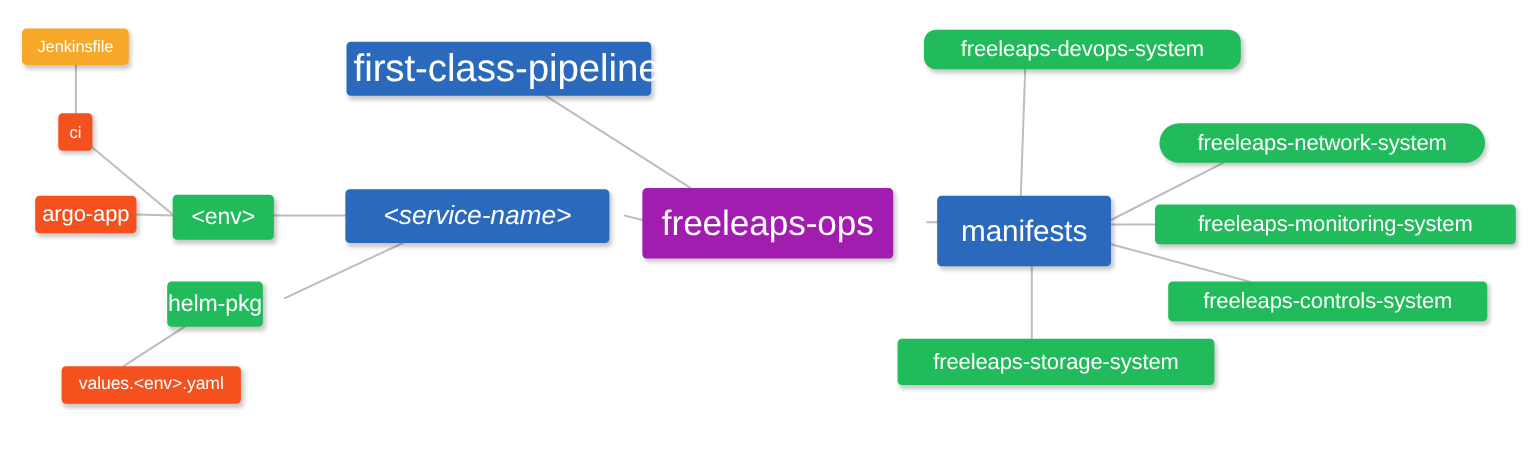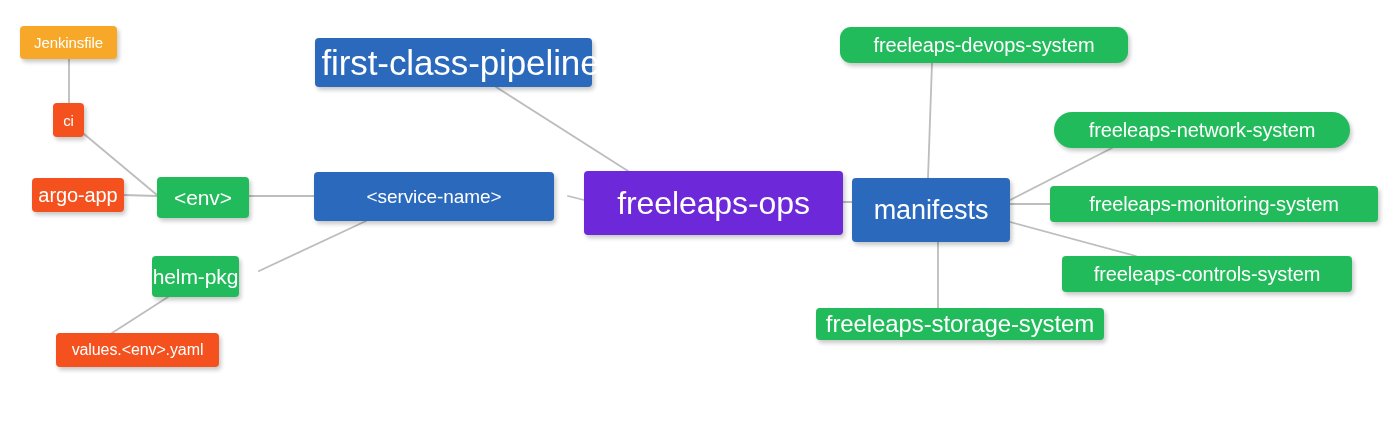--- a/index.html
+++ b/index.html
@@ -70,47 +70,47 @@
       </div>
       <div class="node" style="left: 53px; top: 103px; width: 31px; height: 34px; background: rgb(244, 81, 30); font-size: 15px;">
         <span class="node-label">ci</span>
       </div>
       <div class="node" style="left: 32px; top: 178px; width: 92px; height: 34px; background: rgb(244, 81, 30); font-size: 20px;">
         <span class="node-label">argo-app</span>
       </div>
       <div class="node" style="left: 157px; top: 177px; width: 92px; height: 41px; background: rgb(34, 187, 91); font-size: 21px;">
         <span class="node-label">&lt;env&gt;</span>
       </div>
-      <div class="node" style="left: 314px; top: 172px; width: 240px; height: 49px; background: rgb(42, 105, 187); font-size: 19px;">
+      <div class="node" style="left: 314px; top: 172px; width: 240px; height: 49px; background: rgb(42, 105, 187); font-size: 24px; font-style: italic;">
         <span class="node-label">&lt;service-name&gt;</span>
       </div>
       <div class="node" style="left: 315px; top: 38px; width: 277px; height: 49px; background: rgb(42, 105, 187); font-size: 35px; padding-left: 14px;">
         <span class="node-label">first-class-pipeline</span>
       </div>
       <div class="node" style="left: 152px; top: 256px; width: 87px; height: 41px; background: rgb(34, 187, 91); font-size: 21px;">
         <span class="node-label">helm-pkg</span>
       </div>
       <div class="node" style="left: 12px; top: 333px; width: 163px; height: 34px; background: rgb(244, 81, 30); font-size: 16px; margin-left: 44px;">
         <span class="node-label">values.&lt;env&gt;.yaml</span>
       </div>
-      <div class="node" style="left: 584px; top: 171px; width: 259px; height: 64px; background: #6d28d9; font-size: 32px;">
+      <div class="node" style="left: 584px; top: 171px; width: 228px; height: 64px; background: #a21caf; font-size: 32px;">
         <span class="node-label">freeleaps-ops</span>
       </div>
       <div class="node" style="left: 852px; top: 178px; width: 158px; height: 64px; background: rgb(42, 105, 187); font-size: 27px;">
         <span class="node-label">manifests</span>
       </div>
       <div class="node" style="left: 840px; top: 27px; width: 288px; height: 36px; background: rgb(34, 187, 91); font-size: 20px; border-radius: 11px;">
         <span class="node-label">freeleaps-devops-system</span>
       </div>
       <div class="node" style="left: 1054px; top: 112px; width: 296px; height: 36px; background: rgb(34, 187, 91); font-size: 20px; border-radius: 18px;">
         <span class="node-label">freeleaps-network-system</span>
       </div>
       <div class="node" style="left: 1050px; top: 186px; width: 328px; height: 36px; background: rgb(34, 187, 91); font-size: 20px;">
         <span class="node-label">freeleaps-monitoring-system</span>
       </div>
       <div class="node" style="left: 1062px; top: 256px; width: 290px; height: 36px; background: rgb(34, 187, 91); font-size: 20px;">
         <span class="node-label">freeleaps-controls-system</span>
       </div>
-      <div class="node" style="left: 816px; top: 308px; width: 288px; height: 32px; background: rgb(34, 187, 91); font-size: 24px;">
+      <div class="node" style="left: 816px; top: 308px; width: 288px; height: 42px; background: rgb(34, 187, 91); font-size: 20px;">
         <span class="node-label">freeleaps-storage-system</span>
       </div>
     </div>
 </div>
 
 </body></html>

